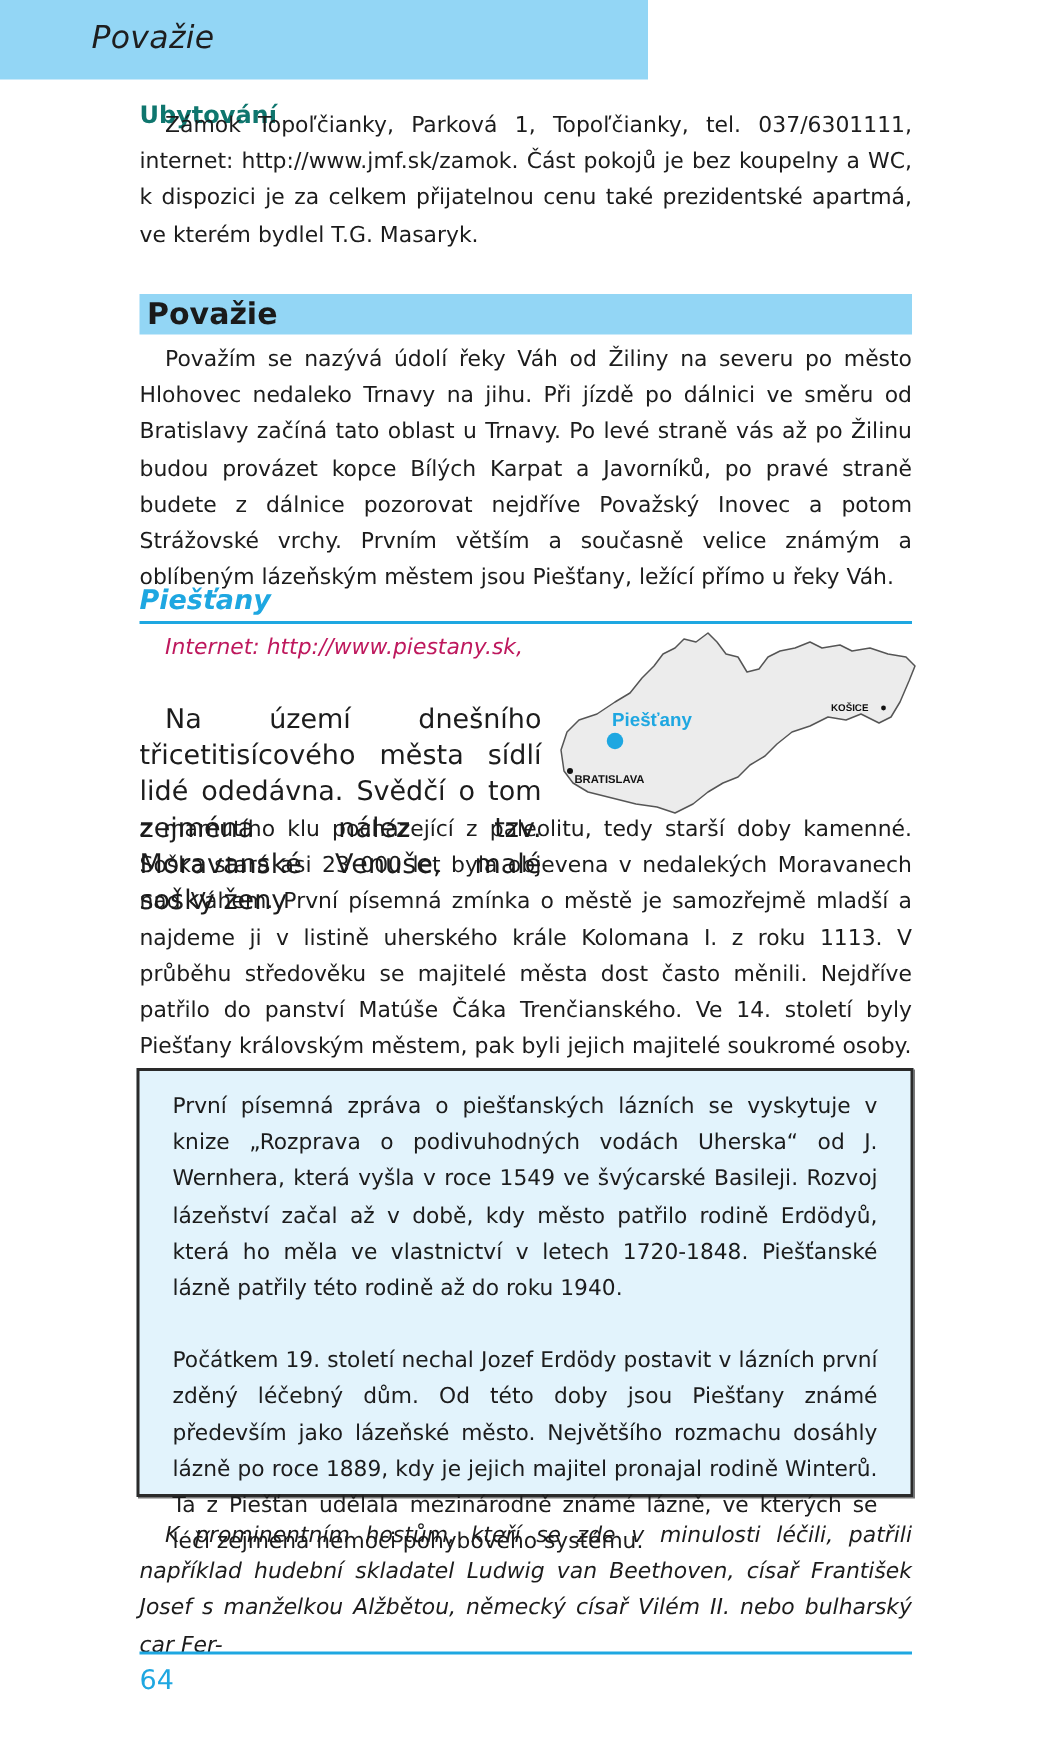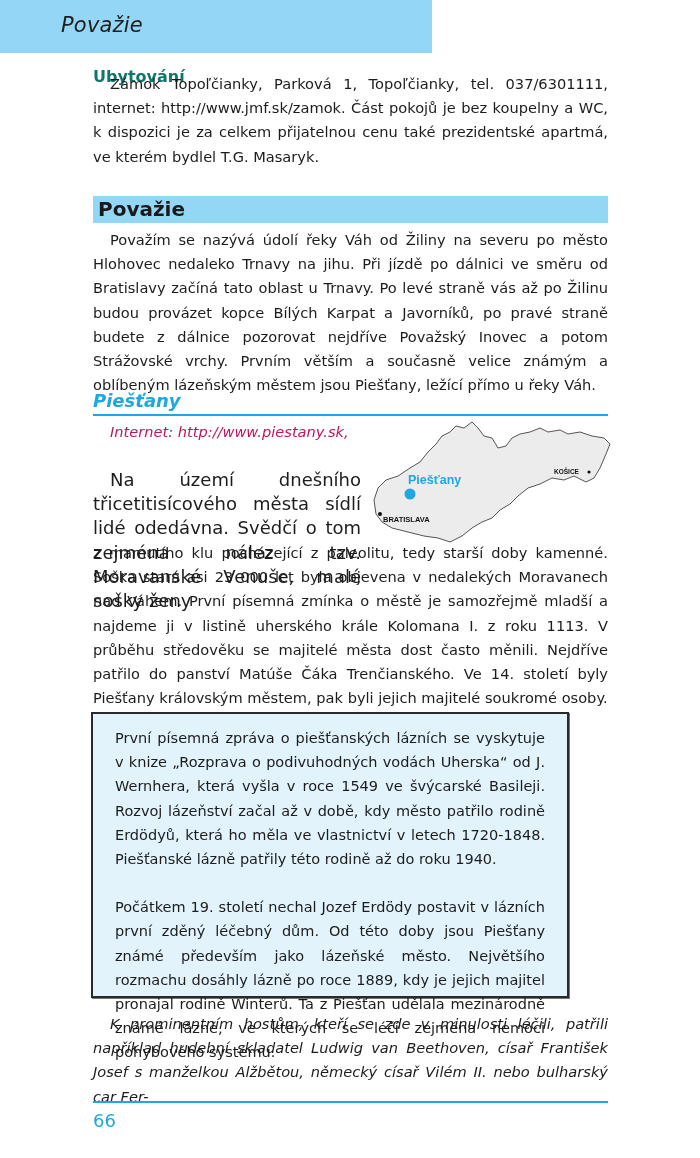--- a/index.html
+++ b/index.html
@@ -52,21 +52,21 @@
     position: absolute; left: 93px; top: 420px; width: 275px;
     font-style: italic; font-size: 14.6px; line-height: 24.2px; color: #be185d;
   }
 
   .map {
     position: absolute; left: 368px; top: 418px; width: 246px; height: 128px;
   }
   .map svg { width: 100%; height: 100%; display: block; }
 
   .infobox {
-    position: absolute; left: 91px; top: 712px; width: 478px; height: 286px;
+    position: absolute; left: 91px; top: 712px; width: 518px; height: 286px;
     background: #e2f3fc; border: 2px solid #2a2a2a;
     box-shadow: 1px 1px 0 #777;
     padding: 12px 22px 0 22px;
   }
   .infobox p {
     font-size: 14.5px; line-height: 24.2px; text-align: justify; color: #1c1c1c;
   }
   .infobox p + p { margin-top: 24px; }
 
   .footer-rule {
@@ -118,13 +118,13 @@
 <p class="txt" style="top:541px;">z mamutího klu pocházející z paleolitu, tedy starší doby kamenné. Soška stará asi 23 000 let byla objevena v nedalekých Moravanech nad Váhem. První písemná zmínka o městě je samozřejmě mladší a najdeme ji v listině uherského krále Kolomana I. z roku 1113. V průběhu středověku se majitelé města dost často měnili. Nejdříve patřilo do panství Matúše Čáka Trenčianského. Ve 14. století byly Piešťany královským městem, pak byli jejich majitelé soukromé osoby.</p>
 
 <div class="infobox">
   <p>První písemná zpráva o piešťanských lázních se vyskytuje v knize „Rozprava o podivuhodných vodách Uherska“ od J. Wernhera, která vyšla v roce 1549 ve švýcarské Basileji. Rozvoj lázeňství začal až v době, kdy město patřilo rodině Erdödyů, která ho měla ve vlastnictví v letech 1720-1848. Piešťanské lázně patřily této rodině až do roku 1940.</p>
   <p>Počátkem 19. století nechal Jozef Erdödy postavit v lázních první zděný léčebný dům. Od této doby jsou Piešťany známé především jako lázeňské město. Největšího rozmachu dosáhly lázně po roce 1889, kdy je jejich majitel pronajal rodině Winterů. Ta z Piešťan udělala mezinárodně známé lázně, ve kterých se léčí zejména nemoci pohybového systému.</p>
 </div>
 
 <p class="txt indent" style="top:1012px;font-style:italic;">K prominentním hostům, kteří se zde v minulosti léčili, patřili například hudební skladatel Ludwig van Beethoven, císař František Josef s manželkou Alžbětou, německý císař Vilém II. nebo bulharský car Fer-</p>
 
 <div class="footer-rule"></div>
-<div class="page-num">66</div>
+<div class="page-num">64</div>
 
 </body></html>

